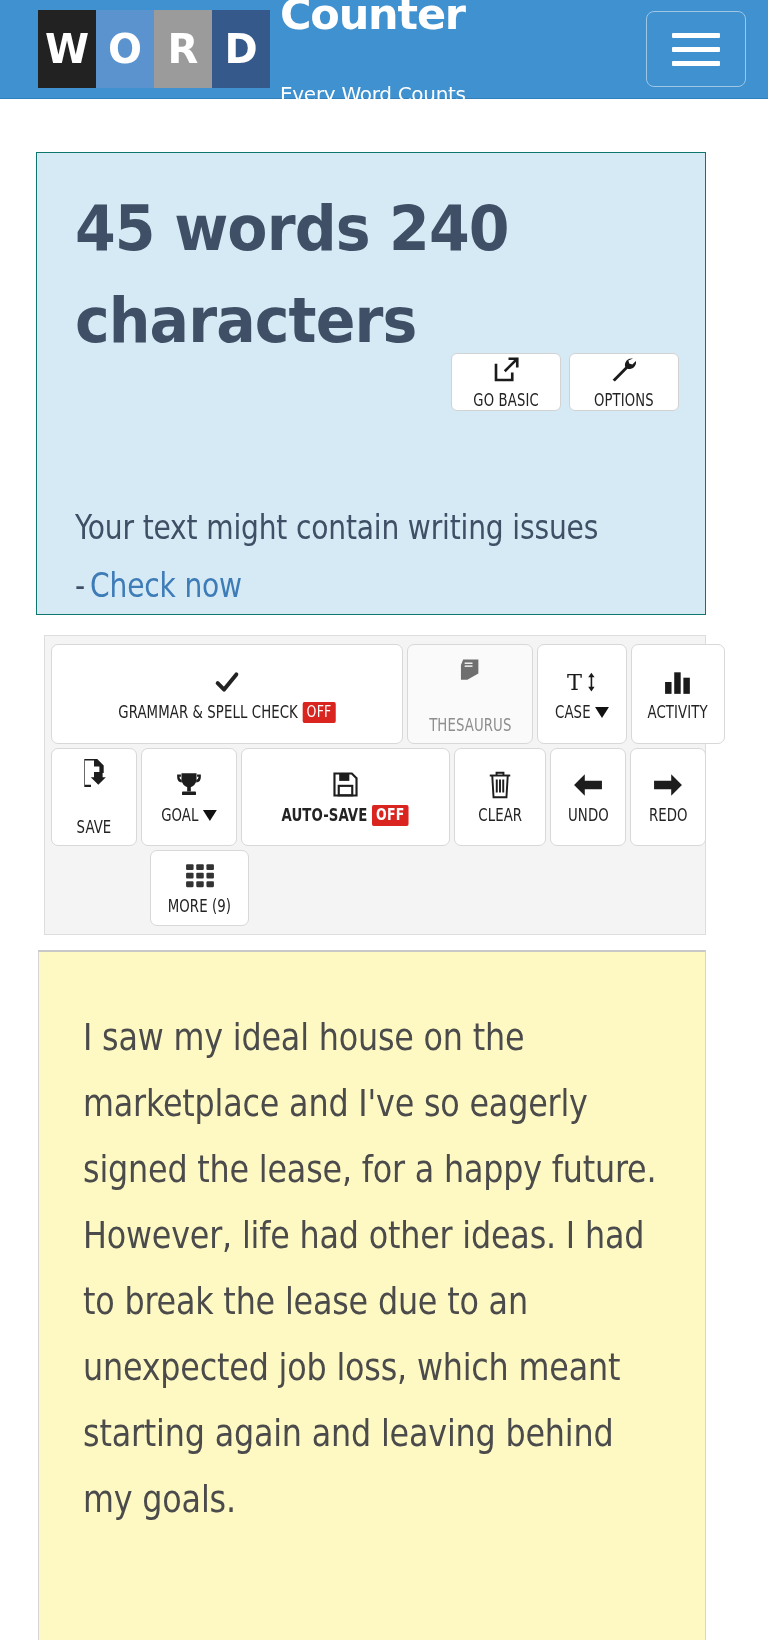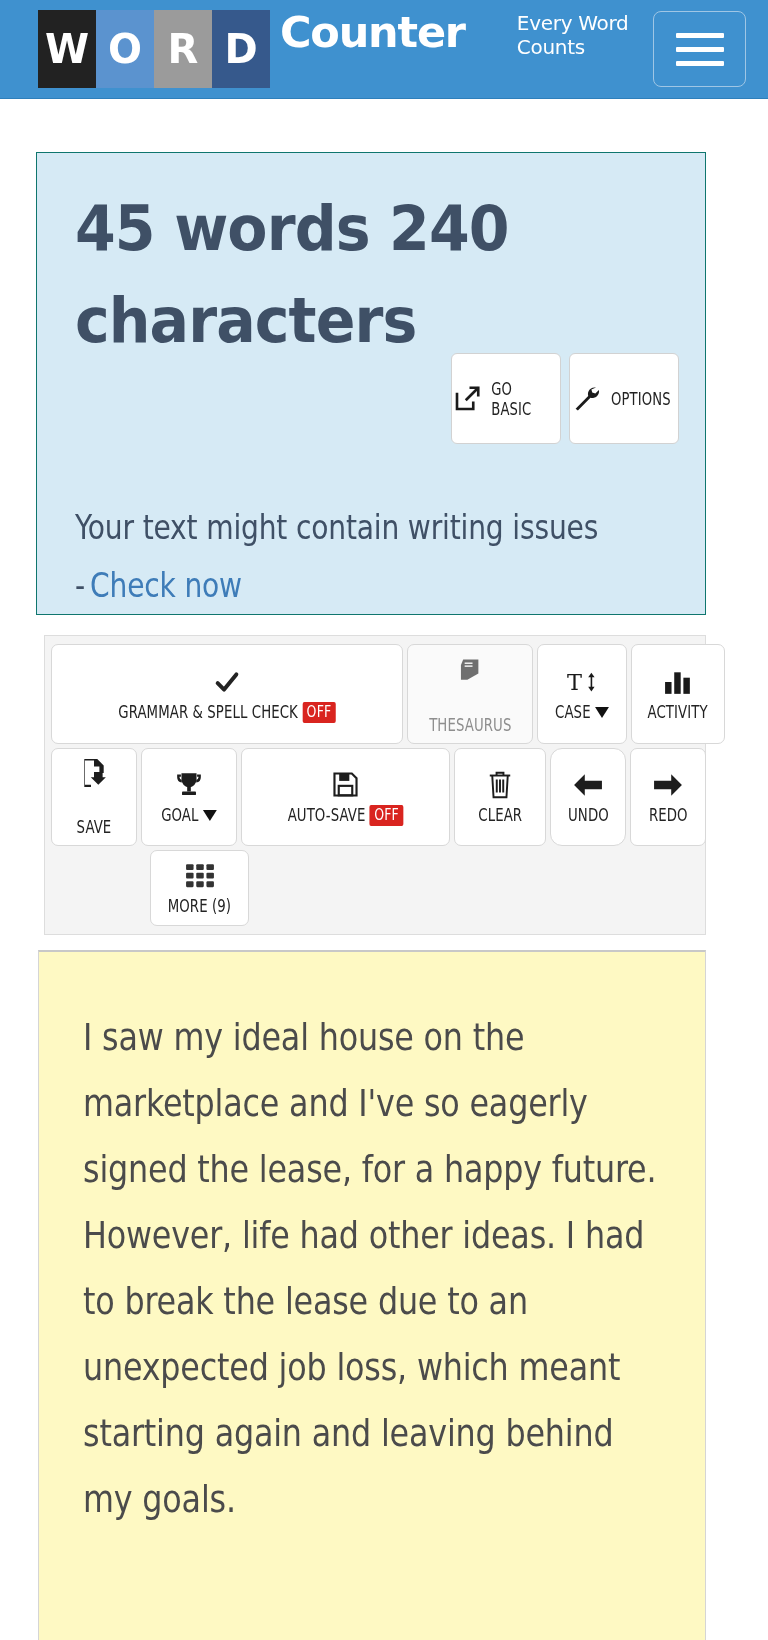--- a/index.html
+++ b/index.html
@@ -34,39 +34,38 @@
     font-size: 40px;
     letter-spacing: 0px;
   }
   .t-dark  { background: #222222; }
   .t-blue  { background: #5b93cf; }
   .t-gray  { background: #9b9b9b; }
   .t-navy  { background: #36598c; }
 
   .brand-words {
     margin-left: 10px;
-    display: flex; 
+    display: flex; flex-direction: column;
     justify-content: center; height: 78px;
     color: #ffffff;
     gap: 45px;
   }
   .brand-main {
     font-family: "DejaVu Sans", sans-serif;
     font-weight: bold;
     font-size: 43px;
     line-height: 44px;
     letter-spacing: -1.2px;
   }
   .brand-sub {
     font-family: "DejaVu Sans", sans-serif;
     font-size: 20px;
     line-height: 24px;
     letter-spacing: -0.3px;
     margin-top: 1px;
-    margin-left: 7px;
   }
 
   .hamburger {
     width: 100px; height: 76px;
     background: #3f91cf;
     border: 1px solid #9fc6e5;
     border-radius: 8px;
     display: flex; flex-direction: column;
     align-items: center; justify-content: center;
     gap: 9px;
@@ -99,25 +98,25 @@
   }
 
   .panel-buttons {
     position: absolute;
     right: 26px;
     top: 200px;
     display: flex;
     gap: 8px;
   }
   .panel-btn {
-    width: 110px; height: 91px;
+    width: 110px; height: 58px;
     background: #ffffff;
     border: 1px solid #d2d2d2;
     border-radius: 6px;
-    display: flex; flex-direction: row;
+    display: flex; flex-direction: column;
     align-items: center; justify-content: center;
     gap: 4px;
     cursor: pointer;
   }
   .panel-btn .glyph { height: 34px; display:flex; align-items:center; justify-content:center; }
   .panel-btn .blabel {
     font-family: "DejaVu Sans Condensed", "Liberation Sans Narrow", "Liberation Sans", sans-serif;
     font-size: 17px;
     color: #222222;
     letter-spacing: 0.2px;
@@ -193,23 +192,23 @@
     display: inline-block;
   }
 
   .grow-grammar { flex: 0 0 352px; }
   .grow-thesaurus { flex: 0 0 126px; }
   .grow-case { flex: 0 0 90px; }
   .grow-activity { flex: 0 0 94px; }
 
   .w-save { flex: 0 0 86px; gap: 24px; }
   .w-goal { flex: 0 0 96px; }
-  .w-autosave { flex: 0 0 209px; }
+  .w-autosave { flex: 0 0 209px; font-weight: bold; }
   .w-clear { flex: 0 0 92px; }
-  .w-undo { flex: 0 0 76px; border-radius: 12px; }
+  .w-undo { flex: 0 0 76px; }
   .w-redo { flex: 0 0 76px; }
   .w-more { flex: 0 0 99px; margin-left: 99px; }
 
   
   .text-area {
     margin: 15px 62px 6px 38px;
     background: #fef9c3;
     border: 1px solid #d5d5d5;
     border-top: 2px solid #c8c8c8;
     min-height: 700px;

